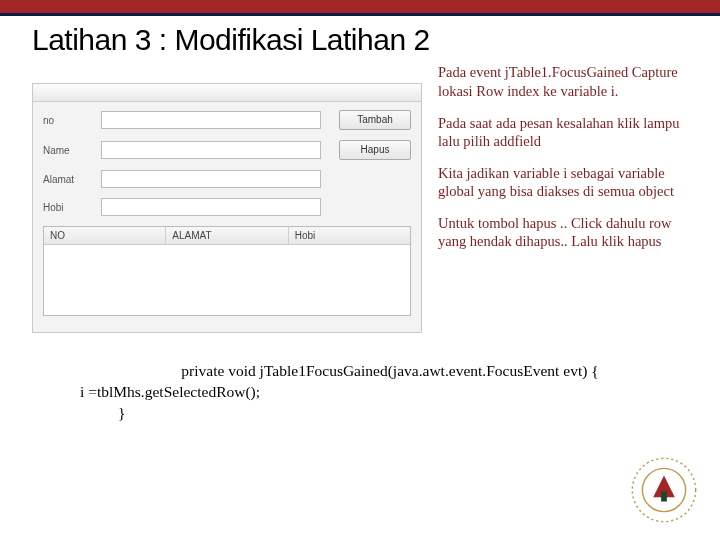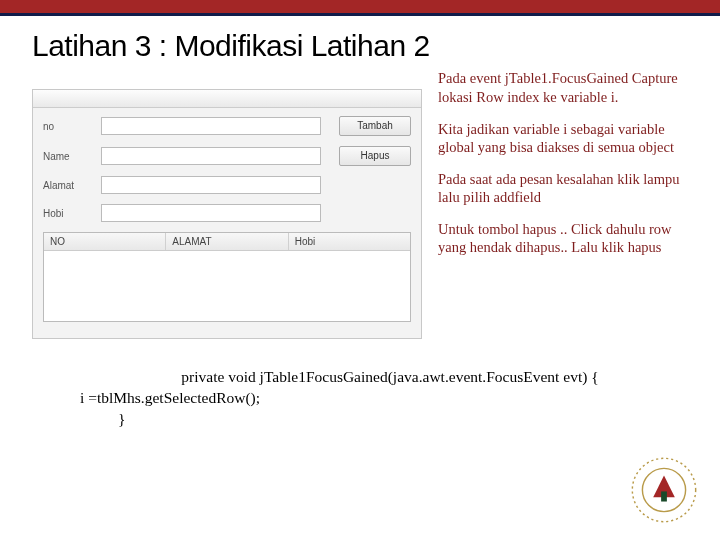--- a/index.html
+++ b/index.html
@@ -11,21 +11,21 @@
     position: relative;
     overflow: hidden;
   }
   .top-bar {
     width: 100%;
     height: 16px;
     background: #a32626;
     border-bottom: 3px solid #101c4a;
   }
   .slide {
-    padding: 12px 32px 0 32px;
+    padding: 6px 32px 0 32px;
   }
   h1.title {
     font-family: Verdana, Tahoma, sans-serif;
     font-size: 30px;
     font-weight: 400;
     color: #000;
     line-height: 1.18;
     letter-spacing: -0.5px;
   }
   .content-row {
@@ -175,22 +175,22 @@
           <div class="th">NO</div>
           <div class="th">ALAMAT</div>
           <div class="th">Hobi</div>
         </div>
         <div class="tbl-body"></div>
       </div>
     </div>
 
     <div class="explain">
       <p>Pada event  jTable1.FocusGained Capture lokasi Row index ke variable i.</p>
+      <p>Pada saat ada pesan kesalahan klik lampu lalu pilih addfield</p>
       <p>Kita jadikan variable i sebagai variable global yang bisa diakses di semua object</p>
-      <p>Pada saat ada pesan kesalahan klik lampu lalu pilih addfield</p>
       <p>Untuk tombol hapus .. Click dahulu row yang hendak dihapus.. Lalu klik hapus</p>
     </div>
 
   </div>
 
   <div class="code-block">
     <div class="l1">private void jTable1FocusGained(java.awt.event.FocusEvent evt) {</div>
     <div class="l2">i =tblMhs.getSelectedRow();</div>
     <div class="l3">}</div>
   </div>

